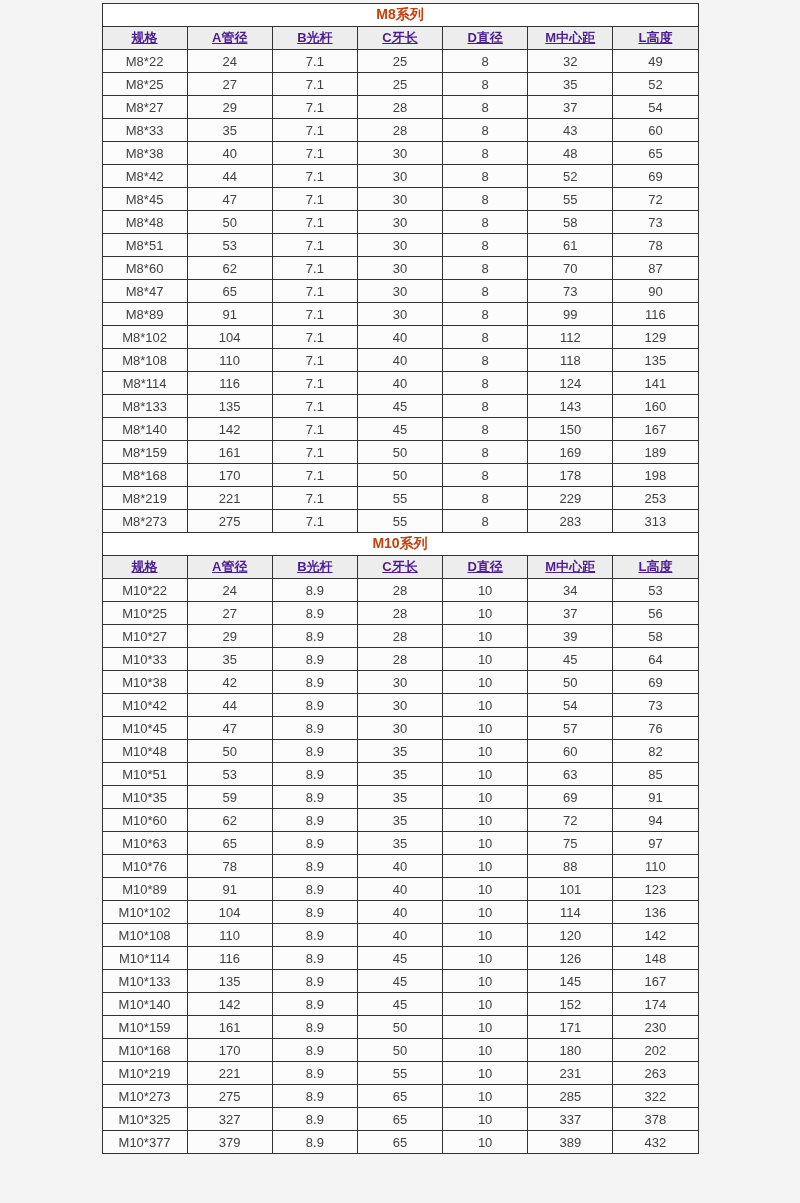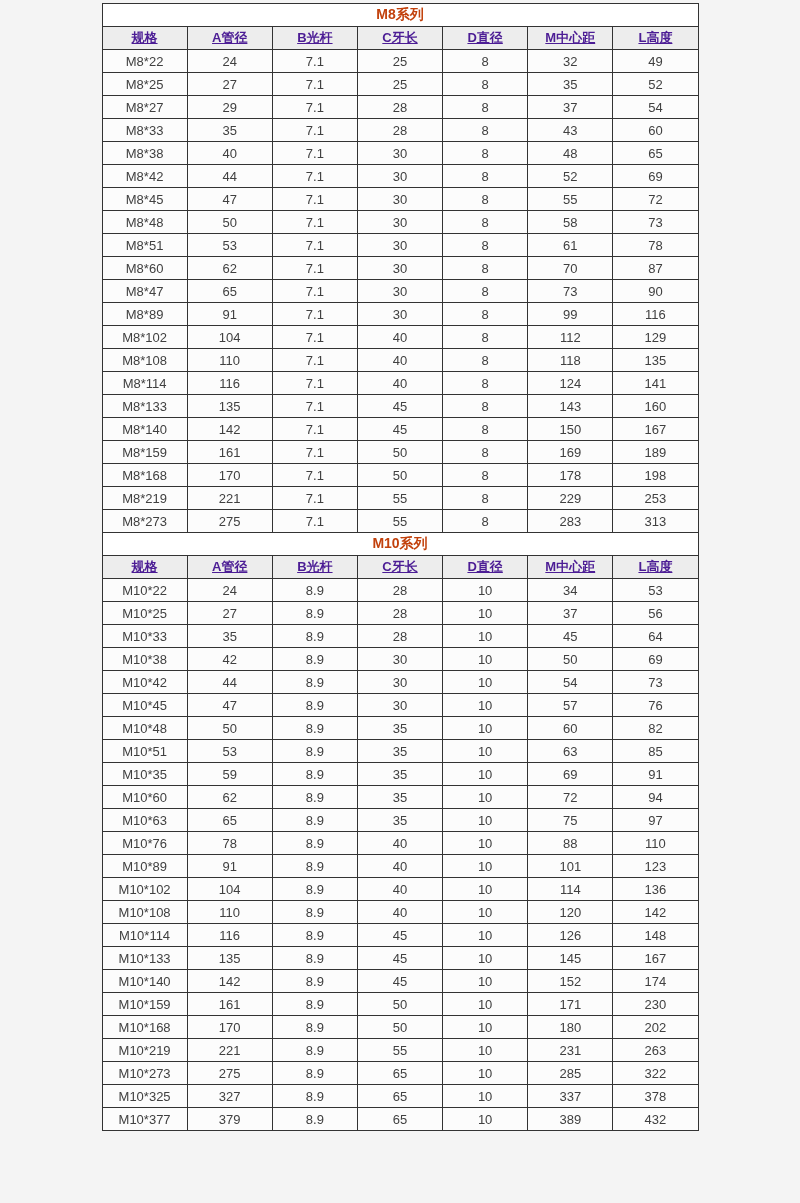--- a/index.html
+++ b/index.html
@@ -286,20 +286,29 @@
           <tr class="data-row">
             <td>M10*25</td>
             <td>27</td>
             <td>8.9</td>
             <td>28</td>
             <td>10</td>
             <td>37</td>
             <td>56</td>
           </tr>
           <tr class="data-row">
+            <td>M10*27</td>
+            <td>29</td>
+            <td>8.9</td>
+            <td>28</td>
+            <td>10</td>
+            <td>39</td>
+            <td>58</td>
+          </tr>
+          <tr class="data-row">
             <td>M10*33</td>
             <td>35</td>
             <td>8.9</td>
             <td>28</td>
             <td>10</td>
             <td>45</td>
             <td>64</td>
           </tr>
           <tr class="data-row">
             <td>M10*38</td>

